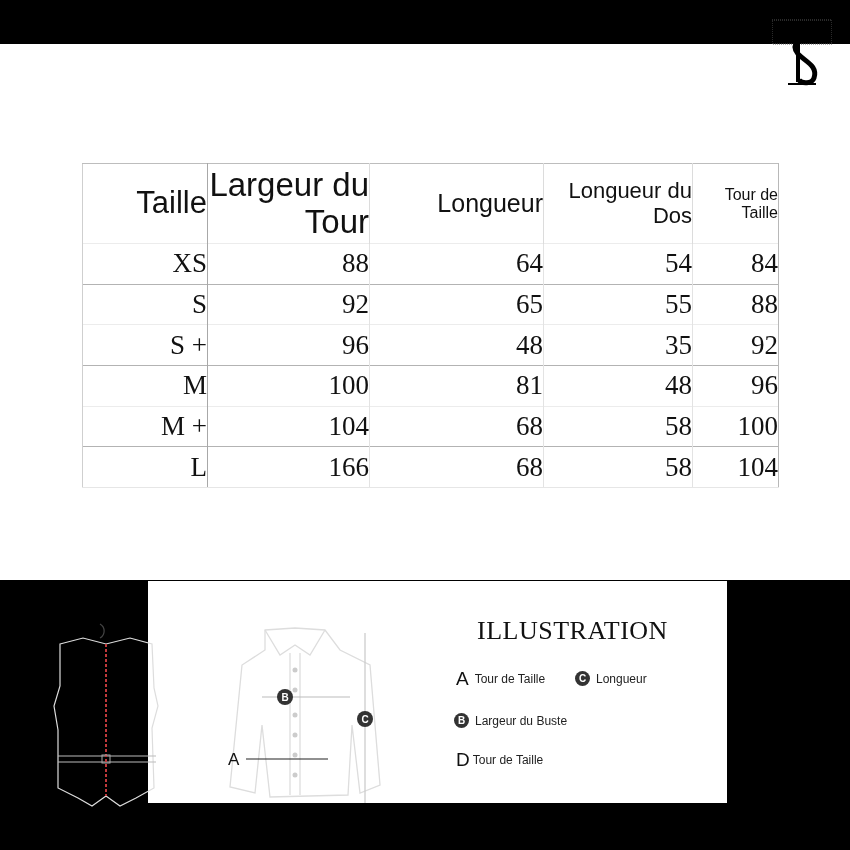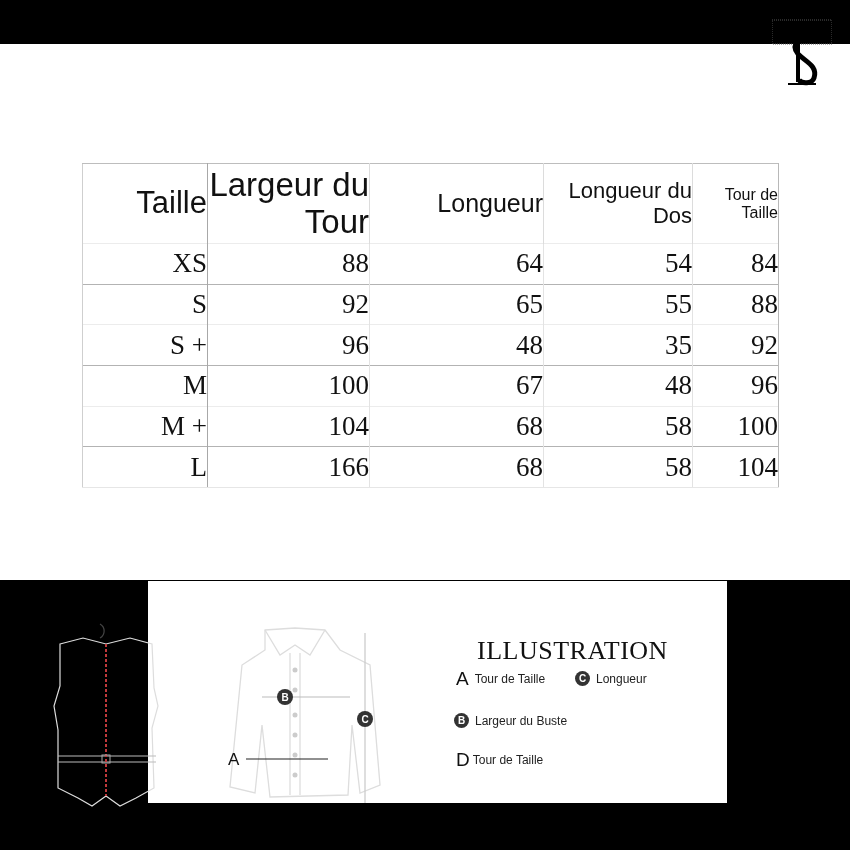--- a/index.html
+++ b/index.html
@@ -31,21 +31,21 @@
   .size-table th.h-long { font-size:25px; }
   .size-table th.h-dos { font-size:22px; }
   .size-table th.h-tour { font-size:16px; }
 
   .bottom-band { position:absolute; left:0; top:580px; width:850px; height:270px; background:#000; }
   .illu-panel { position:absolute; left:148px; top:581px; width:579px; height:222px; background:#fff; }
   .vest { position:absolute; left:48px; top:618px; width:120px; height:195px; }
   .shirt { position:absolute; left:200px; top:625px; width:190px; height:180px; }
 
   .illu-title {
-    position:absolute; left:477px; top:636px; font-family:"Liberation Serif", serif;
+    position:absolute; left:477px; top:616px; font-family:"Liberation Serif", serif;
     font-size:26px; color:#111; letter-spacing:0.5px;
   }
   .legend-item { position:absolute; display:flex; align-items:center; gap:6px; color:#222; font-size:12px; }
   .legend-letter { font-size:19px; font-weight:normal; color:#111; }
   .legend-circle {
     width:15px; height:15px; border-radius:50%; background:#333; color:#fff;
     font-size:10px; font-weight:bold; display:flex; align-items:center; justify-content:center;
   }
 </style>
 </head>
@@ -93,21 +93,21 @@
   <tr>
     <td>S +</td>
     <td>96</td>
     <td>48</td>
     <td>35</td>
     <td>92</td>
   </tr>
   <tr class="dark-top">
     <td>M</td>
     <td>100</td>
-    <td>67</td>
+    <td>81</td>
     <td>48</td>
     <td>96</td>
   </tr>
   <tr>
     <td>M +</td>
     <td>104</td>
     <td>68</td>
     <td>58</td>
     <td>100</td>
   </tr>

